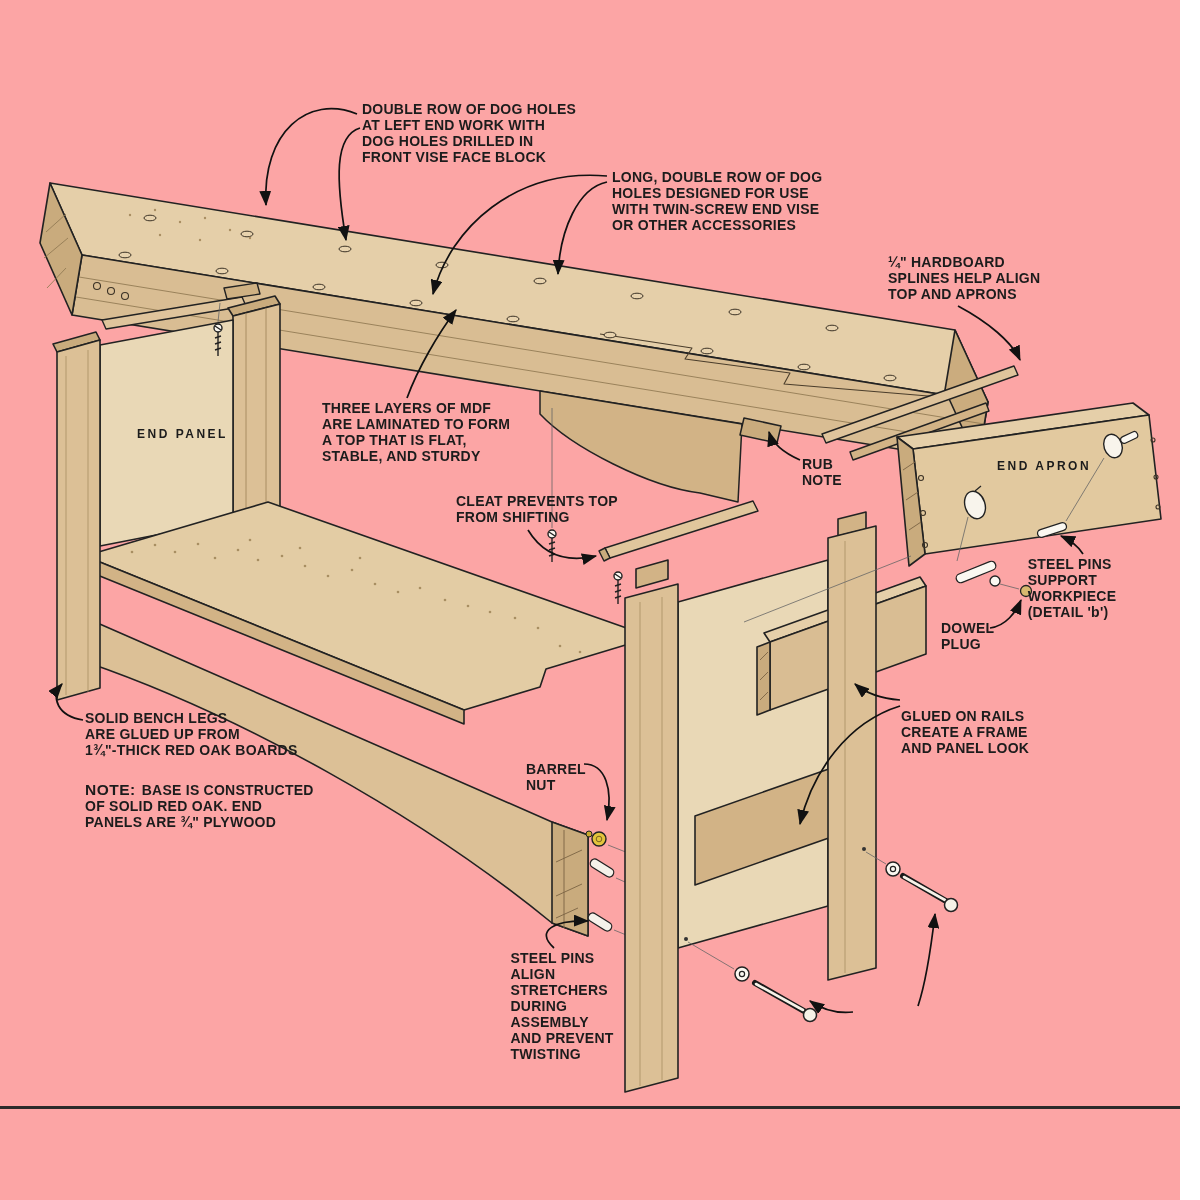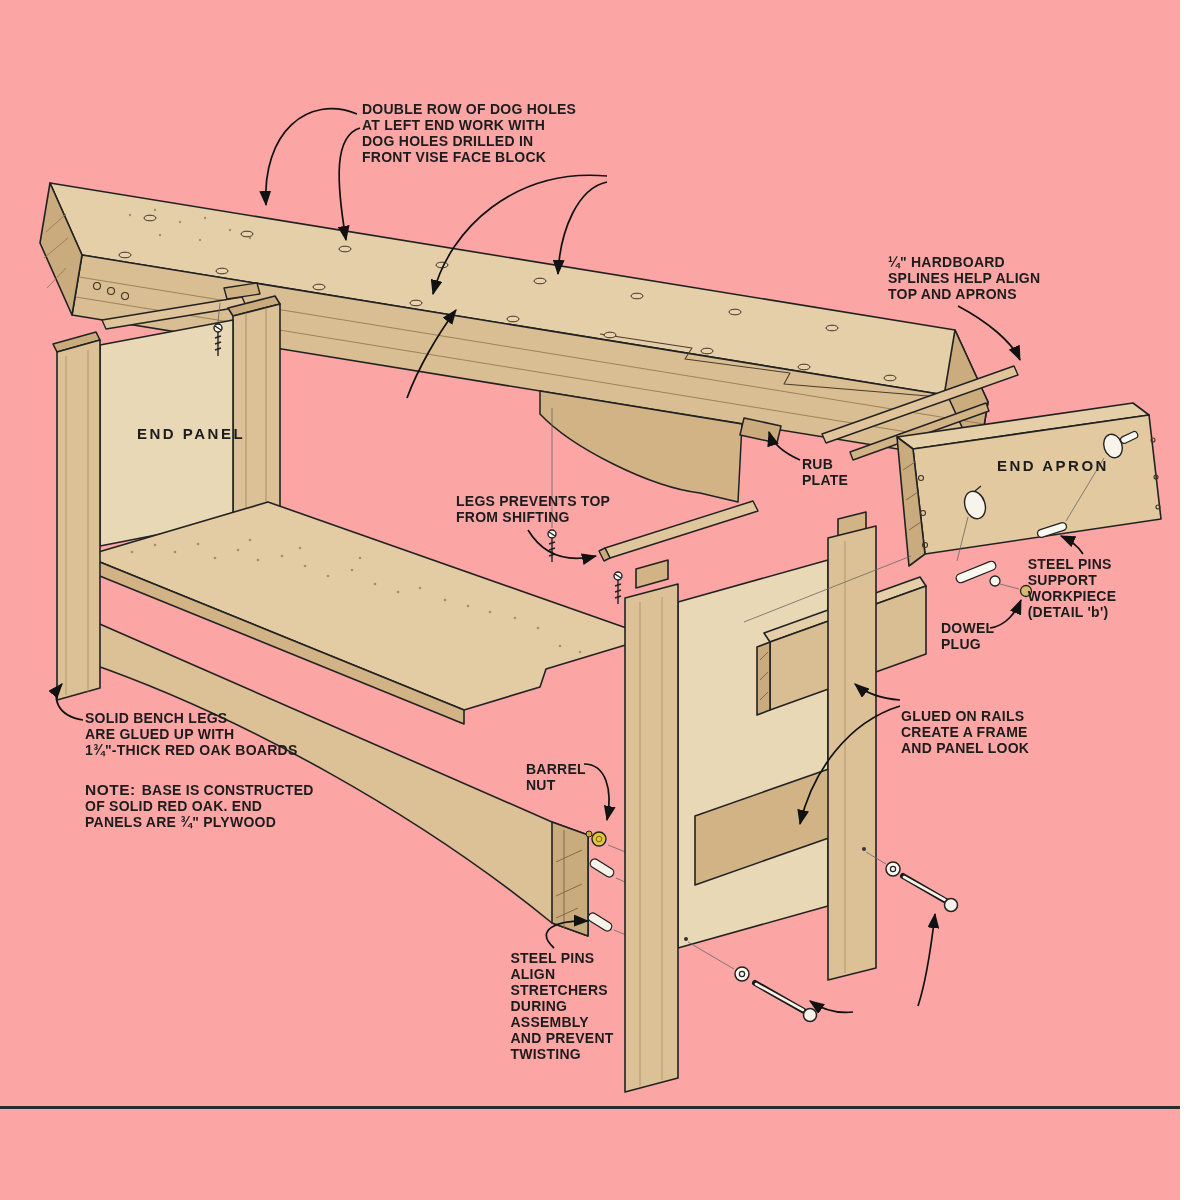--- a/index.html
+++ b/index.html
@@ -2,21 +2,21 @@
 <html><head>
 <meta charset="utf-8">
 <style>
   html,body{margin:0;padding:0;background:#ffffff;}
   #stage{position:relative;width:1180px;height:1200px;background:#fca5a5;overflow:hidden;
          font-family:"Liberation Sans",sans-serif;}
   #art{position:absolute;left:0;top:0;}
   .lbl{position:absolute;font:700 14px/16px "Liberation Sans",sans-serif;
        letter-spacing:.25px;color:#1c1c1c;white-space:pre-line;width:max-content;}
   .lbl.center{text-align:left;transform:translateX(-50%);}
-  .lbl.partname{font-size:15px;letter-spacing:2.5px;}
+  .lbl.partname{font-size:12px;letter-spacing:2.5px;}
   .note-prefix{font-weight:900;font-size:15.5px;margin-right:6px;letter-spacing:.5px;}
   .bottom-rule{position:absolute;left:0;top:1106px;width:1200px;height:3px;background:#2b2b2b;}
 </style>
 </head>
 <body>
 
 <div id="stage">
 
 <svg id="art" width="1200" height="1200" viewBox="0 0 1200 1200">
   <defs>
@@ -275,37 +275,45 @@
     <path d="M 554,948 C 534,930 556,920 588,921" marker-end="url(#ah)"></path>
     <path d="M 853,1012 C 834,1014 820,1008 810,1001" marker-end="url(#ah)"></path>
     <path d="M 918,1006 C 926,982 931,948 935,914" marker-end="url(#ah)"></path>
   </g>
 </svg>
 
 <div class="lbl" style="left:362px;top:101px">DOUBLE ROW OF DOG HOLES
 AT LEFT END WORK WITH
 DOG HOLES DRILLED IN
 FRONT VISE FACE BLOCK</div>
+<div class="lbl" style="left:612px;top:169px">LONG, DOUBLE ROW OF DOG
+HOLES DESIGNED FOR USE
+WITH TWIN-SCREW END VISE
+OR OTHER ACCESSORIES</div>
 <div class="lbl" style="left:888px;top:254px">¼" HARDBOARD
 SPLINES HELP ALIGN
 TOP AND APRONS</div>
+<div class="lbl" style="left:322px;top:400px">THREE LAYERS OF MDF
+ARE LAMINATED TO FORM
+A TOP THAT IS FLAT,
+STABLE, AND STURDY</div>
 <div class="lbl partname" style="left:137px;top:426px">END PANEL</div>
 <div class="lbl" style="left:802px;top:456px">RUB
-PLATE</div>
+NOTE</div>
 <div class="lbl partname" style="left:997px;top:458px">END APRON</div>
-<div class="lbl" style="left:456px;top:493px">LEGS PREVENTS TOP
+<div class="lbl" style="left:456px;top:493px">CLEAT PREVENTS TOP
 FROM SHIFTING</div>
 <div class="lbl center" style="left:1072px;top:556px">STEEL PINS
 SUPPORT
 WORKPIECE
 (DETAIL 'b')</div>
 <div class="lbl" style="left:941px;top:620px">DOWEL
 PLUG</div>
 <div class="lbl" style="left:85px;top:710px">SOLID BENCH LEGS
-ARE GLUED UP WITH
+ARE GLUED UP FROM
 1¾"-THICK RED OAK BOARDS</div>
 <div class="lbl" style="left:85px;top:766px;max-width:290px">
   <span class="note-prefix">NOTE:</span><span>BASE IS CONSTRUCTED
 OF SOLID RED OAK. END
 PANELS ARE ¾" PLYWOOD</span>
 </div>
 <div class="lbl" style="left:901px;top:708px">GLUED ON RAILS
 CREATE A FRAME
 AND PANEL LOOK</div>
 <div class="lbl" style="left:526px;top:761px">BARREL

